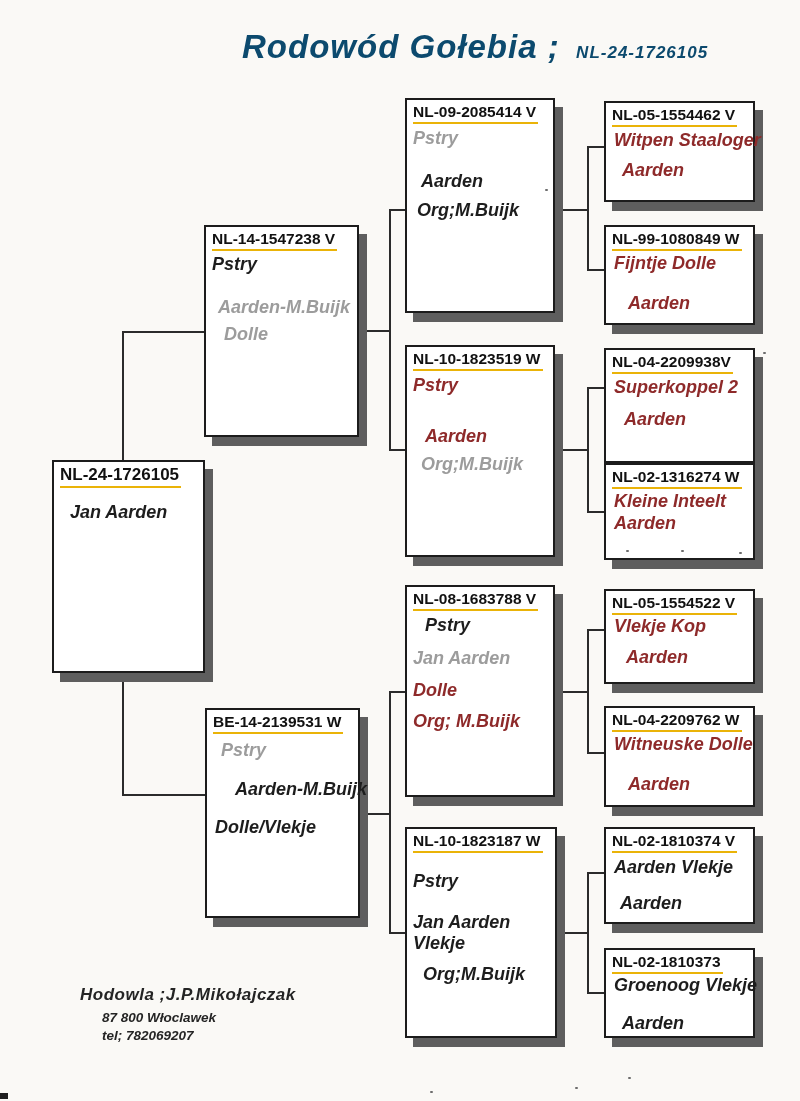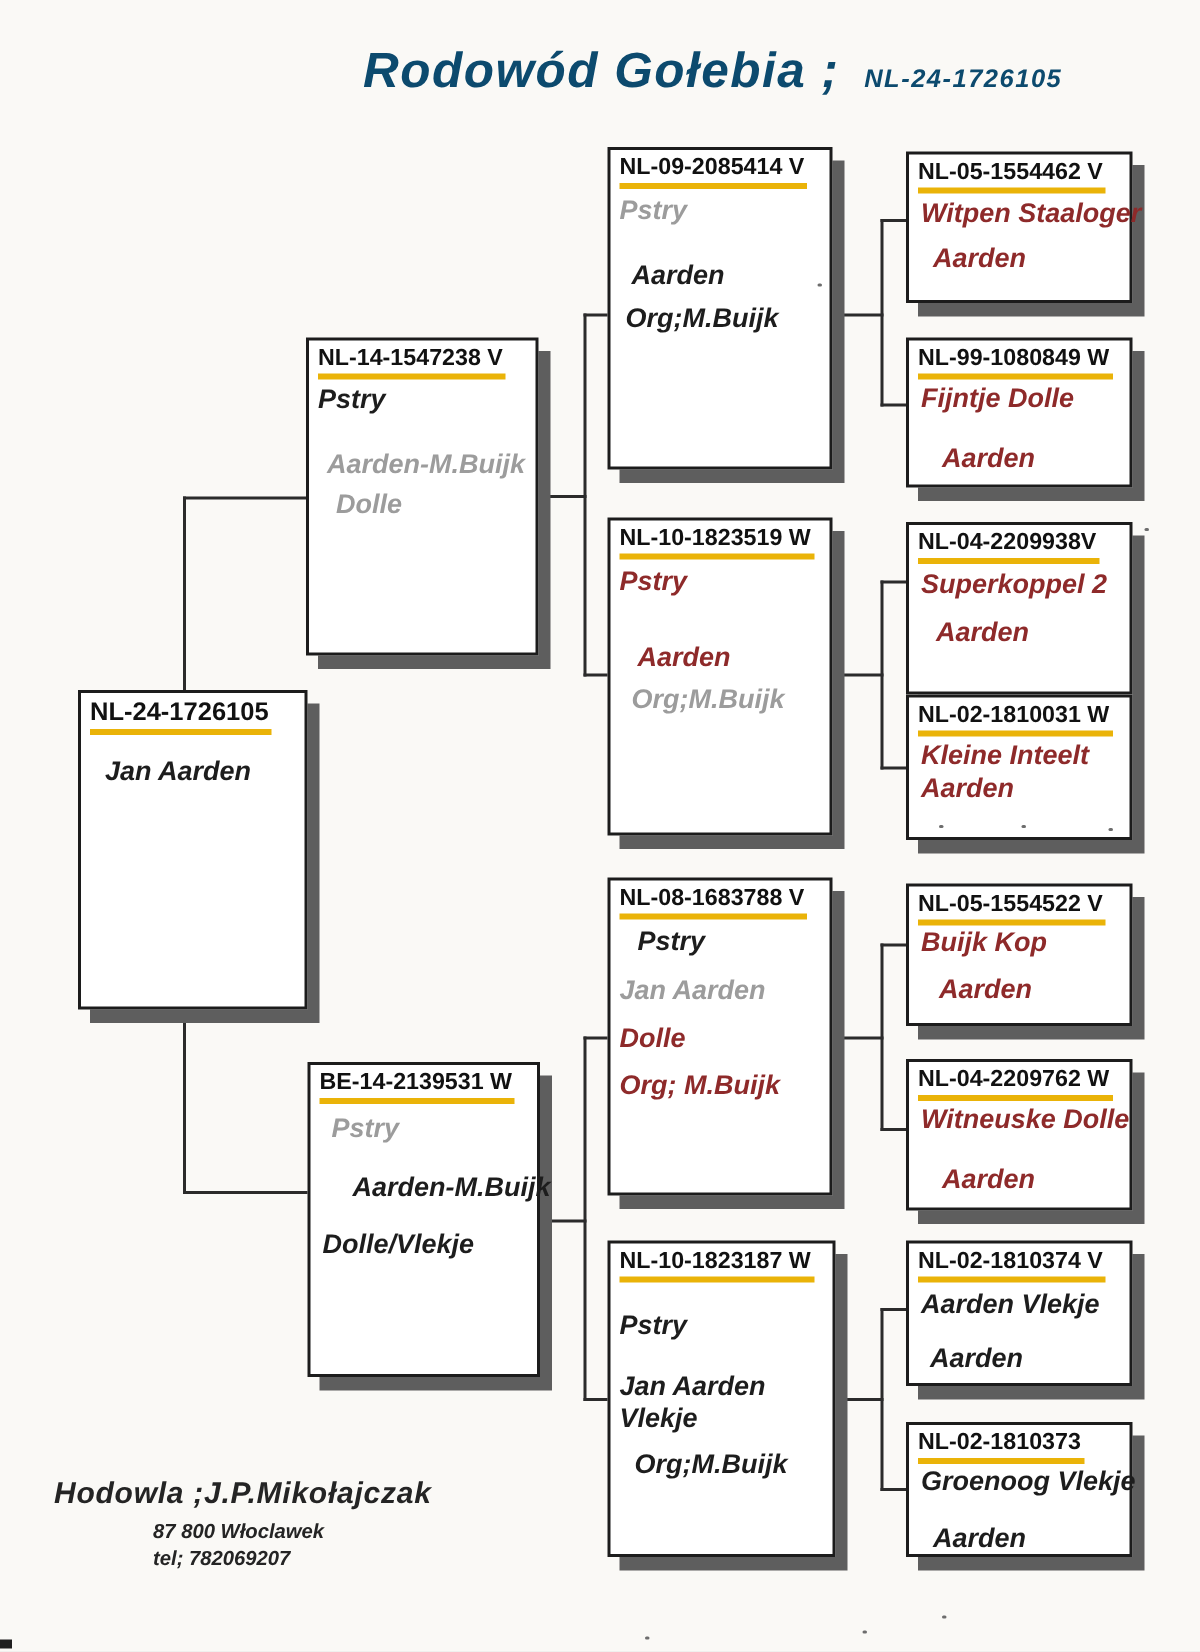--- a/index.html
+++ b/index.html
@@ -11,32 +11,32 @@
   
   .title{position:absolute;left:242px;top:28px;white-space:nowrap;color:#0c4a6e;}
   .title-main{font-size:33px;font-weight:700;font-style:italic;letter-spacing:1px;}
   .title-ring{font-size:17px;font-weight:700;font-style:italic;margin-left:12px;letter-spacing:1px;}
   
   .pbox{
     position:absolute;background:#ffffff;border:2px solid #1c1c1c;
     box-shadow:8px 9px 0 0 #5e5e5e;padding:3px 6px;box-sizing:border-box;
   }
   .ring{font-weight:700;font-size:15.5px;color:#111;white-space:nowrap;}
-  .ring .u{display:inline-block;border-bottom:4px solid #eab308;padding:0 2px 1px 0;}
+  .ring .u{display:inline-block;border-bottom:2px solid #eab308;padding:0 2px 1px 0;}
   .ring-big{font-size:17px;}
   .ln{font-weight:700;font-style:italic;font-size:18px;line-height:1.15;white-space:nowrap;}
   .black{color:#1d1d1d;}
   .gray{color:#9c9c9c;}
   .red{color:#8e2a2a;}
   
   .lh{position:absolute;height:2px;background:#2b2b2b;}
   .lv{position:absolute;width:2px;background:#2b2b2b;}
   
   .breeder{position:absolute;left:36px;top:985px;color:#242424;font-style:italic;}
-  .b1{font-size:20px;font-weight:700;letter-spacing:0.5px;}
+  .b1{font-size:17px;font-weight:700;letter-spacing:0.5px;margin-left:44px;}
   .b2{font-size:13.5px;font-weight:600;margin:5px 0 0 66px;}
   .b3{font-size:13.5px;font-weight:600;margin:3px 0 0 66px;}
   
   .speck{position:absolute;background:#6d6d6d;width:3px;height:2px;border-radius:1px;}
   .corner-mark{position:absolute;left:0;top:1093px;width:8px;height:6px;background:#1f1f1f;}
 </style>
 </head>
 <body>
 
 <div class="page">
@@ -144,28 +144,28 @@
     <div class="ln red" style="margin:19px 0 0 16px">Aarden</div>
   </div>
 
   <div class="pbox" style="left:604px;top:348px;width:151px;height:115px">
     <div class="ring"><span class="u">NL-04-2209938V</span></div>
     <div class="ln red" style="margin:3px 0 0 2px">Superkoppel 2</div>
     <div class="ln red" style="margin:11px 0 0 12px">Aarden</div>
   </div>
 
   <div class="pbox" style="left:604px;top:463px;width:151px;height:97px">
-    <div class="ring"><span class="u">NL-02-1810031 W</span></div>
+    <div class="ring"><span class="u">NL-02-1316274 W</span></div>
     <div class="ln red" style="margin:2px 0 0 2px">Kleine Inteelt</div>
     <div class="ln red" style="margin:1px 0 0 2px">Aarden</div>
   </div>
 
   <div class="pbox" style="left:604px;top:589px;width:151px;height:95px">
     <div class="ring"><span class="u">NL-05-1554522 V</span></div>
-    <div class="ln red" style="margin:1px 0 0 2px">Buijk Kop</div>
+    <div class="ln red" style="margin:1px 0 0 2px">Vlekje Kop</div>
     <div class="ln red" style="margin:10px 0 0 14px">Aarden</div>
   </div>
 
   <div class="pbox" style="left:604px;top:706px;width:151px;height:101px">
     <div class="ring"><span class="u">NL-04-2209762 W</span></div>
     <div class="ln red" style="margin:2px 0 0 2px">Witneuske Dolle</div>
     <div class="ln red" style="margin:19px 0 0 16px">Aarden</div>
   </div>
 
   <div class="pbox" style="left:604px;top:827px;width:151px;height:97px">

